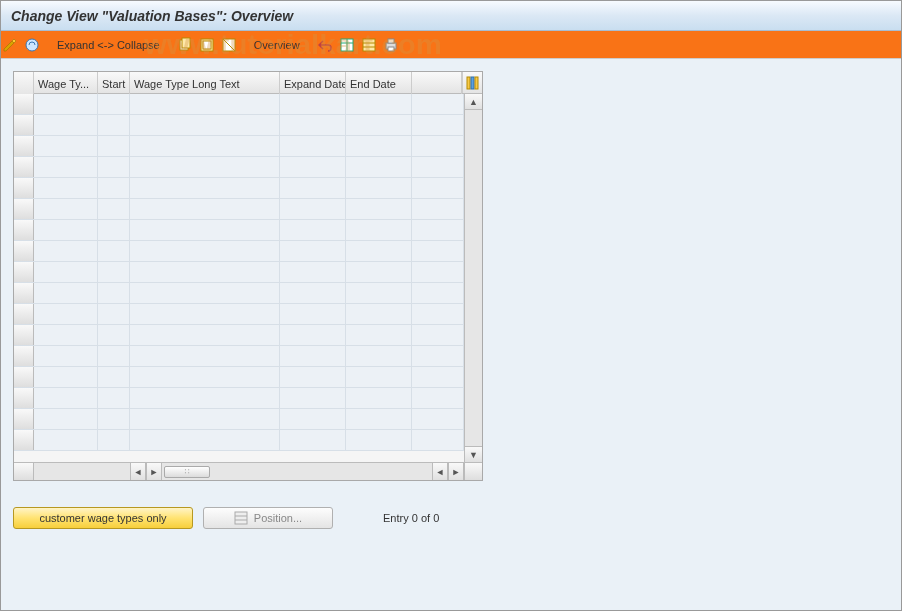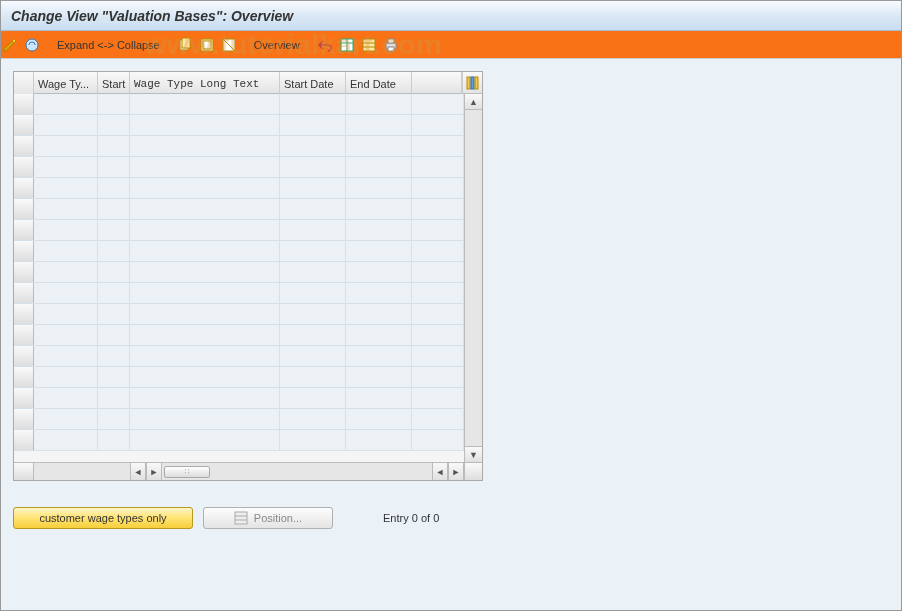--- a/index.html
+++ b/index.html
@@ -84,21 +84,21 @@
       border-right: 1px solid #ccc;
       display: flex;
       align-items: center;
       padding: 12px 4px;
       white-space: nowrap;
       overflow: hidden;
     }
     .gh-rowsel { width: 20px; background: linear-gradient(#f9f9f9,#e4e4e4); }
     .gh-wt { width: 64px; }
     .gh-info { width: 32px; }
-    .gh-long { width: 150px; font-family: Liberation Mono, monospace; }
+    .gh-long { width: 150px; }
     .gh-sd { width: 66px; }
     .gh-ed { width: 66px; }
     .gh-spacer { flex: 1; }
     .gh-config {
       width: 20px;
       display:flex;align-items:center;justify-content:center;
       border-left:1px solid #ccc;
       background: linear-gradient(#f9f9f9,#e4e4e4);
     }
     .grid-body {
@@ -306,21 +306,21 @@
   </div>
 
   <div class="content">
 
     <div class="grid-wrap">
       <div class="grid-header">
         <div class="gh-cell gh-rowsel"></div>
         <div class="gh-cell gh-wt">Wage Ty...</div>
         <div class="gh-cell gh-info">Start</div>
         <div class="gh-cell gh-long">Wage Type Long Text</div>
-        <div class="gh-cell gh-sd">Start Date</div>
+        <div class="gh-cell gh-sd">Expand Date</div>
         <div class="gh-cell gh-ed">End Date</div>
         <div class="gh-cell gh-spacer"></div>
         <div class="gh-config">
           <svg width="14" height="14" viewBox="0 0 14 14">
               <rect x="1" y="1" width="3" height="12" fill="#f7c948" stroke="#b58a00"></rect>
               <rect x="5" y="1" width="3" height="12" fill="#5aa0e0" stroke="#2f6fa8"></rect>
               <rect x="9" y="1" width="3" height="12" fill="#f7c948" stroke="#b58a00"></rect>
             </svg>
         </div>
       </div>

